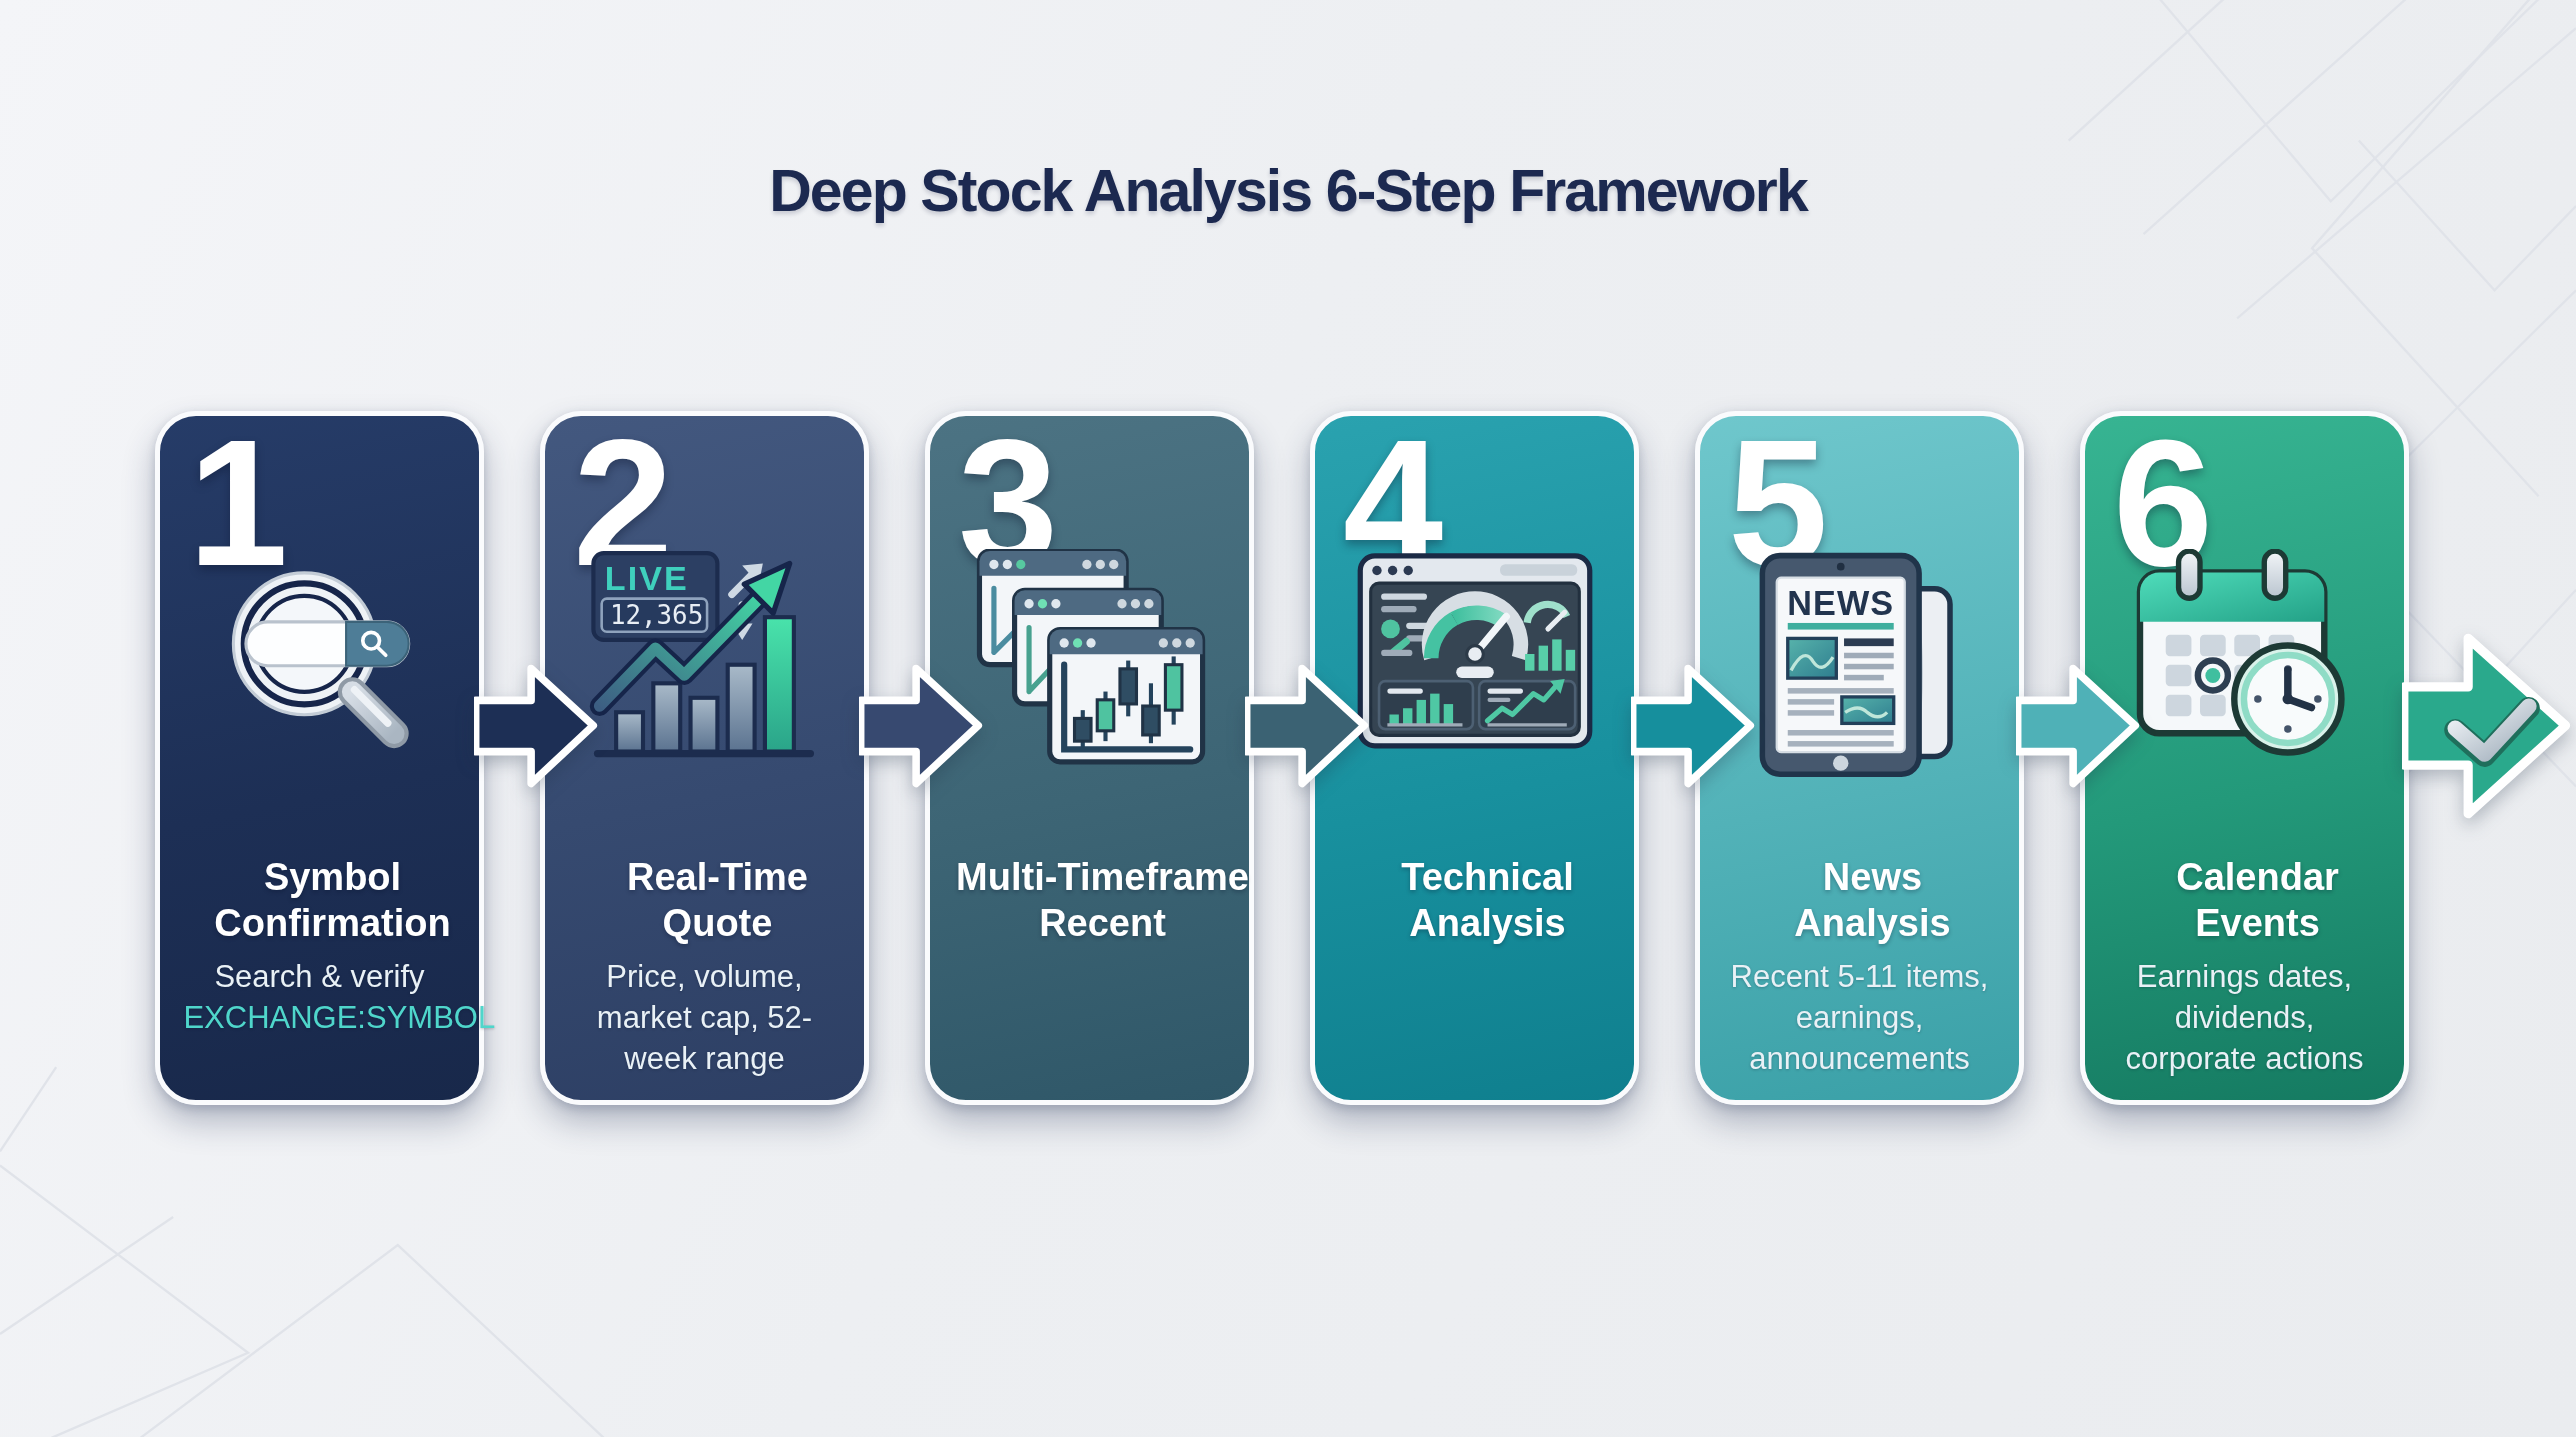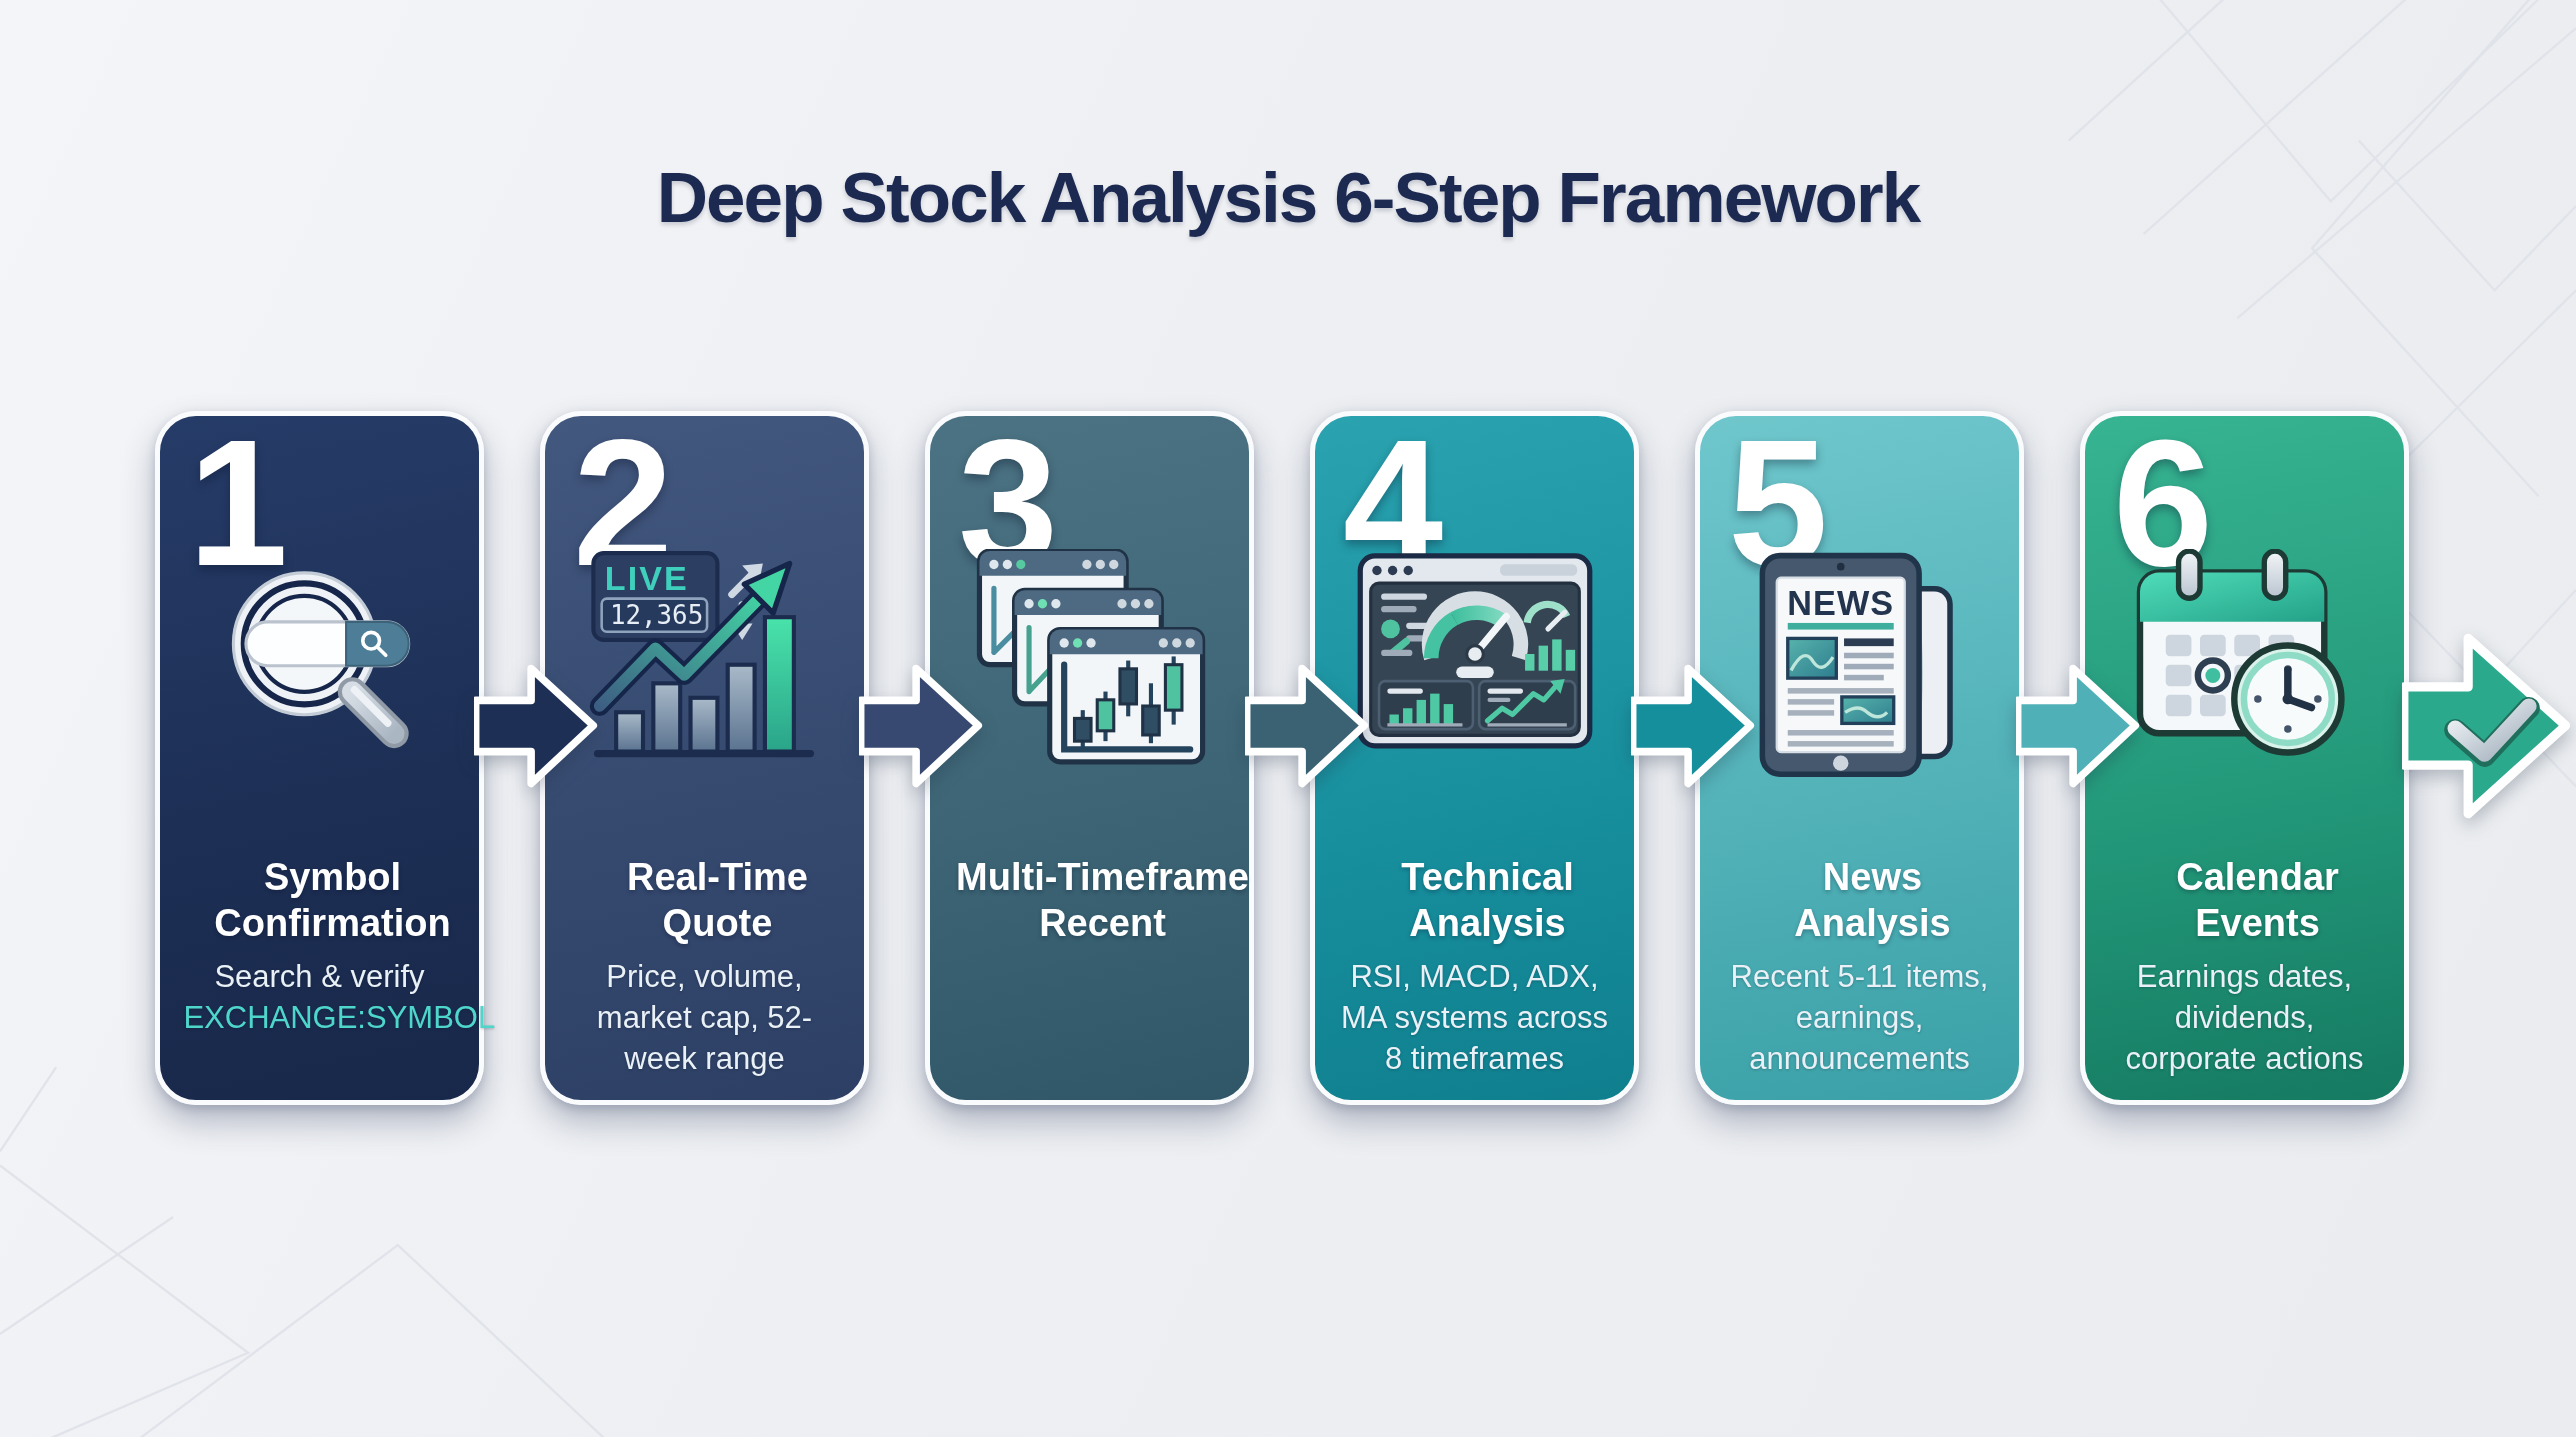--- a/index.html
+++ b/index.html
@@ -4,21 +4,21 @@
 <style>
   html,body{margin:0;padding:0;background:#eef0f3;}
   .canvas{
     position:relative; width:2576px; height:1438px; overflow:hidden;
     background:linear-gradient(115deg,#f4f5f8 0%,#edeff2 45%,#eaecef 100%);
     font-family:"Liberation Sans","DejaVu Sans",sans-serif;
   }
   .bg-pattern{position:absolute;inset:0;z-index:0;}
   .page-title{
     position:absolute; top:157px; left:0; width:100%; text-align:center;
-    font-size:71px; font-weight:800; letter-spacing:-1.9px; color:#1c2950;
+    font-size:59px; font-weight:800; letter-spacing:-1.9px; color:#1c2950;
     text-shadow:0 2.8px 4.7px rgba(20,30,60,.18); z-index:1;
   }
   .cards{position:absolute; left:155px; top:411px; display:flex; gap:56px; z-index:2;}
   .card{
     position:relative; width:329px; height:694px; border-radius:41px;
     border:5.6px solid #fafbfd; box-sizing:border-box;
     box-shadow:0 17px 32px rgba(35,50,85,.30), 0 3.7px 9.4px rgba(35,50,85,.18);
   }
   .card.c1{background:linear-gradient(168deg,#263c68 0%,#1d2f55 55%,#18284a 100%);}
   .card.c2{background:linear-gradient(168deg,#43587f 0%,#364a70 55%,#2d3f64 100%);}
@@ -254,21 +254,20 @@
         <rect x="128" y="142" width="22" height="4" rx="2" fill="#9fabb8"></rect>
         <polyline points="128,164 142,152 152,158 172,138 182,144 196,128" fill="none" stroke="#4fc8a4" stroke-width="5" stroke-linejoin="round" stroke-linecap="round"></polyline>
         <polygon points="188,126 202,124 198,138" fill="#4fc8a4"></polygon>
         <line x1="128" y1="168" x2="204" y2="168" stroke="#9fabb8" stroke-width="3"></line>
       </svg>
     </div>
     <div class="card-title">
       <div>Technical</div>
       <div>Analysis</div>
     </div>
-    <div class="card-desc">RSI, MACD, ADX, MA systems across 8 timeframes</div>
   </div>
 
   <div class="card c5">
     <div class="step-number">5</div>
     <div class="icon-wrap">
       <svg width="221" height="234" viewBox="0 0 200 212">
         <defs>
           <linearGradient id="g5a" x1="0" y1="0" x2="1" y2="1">
             <stop offset="0" stop-color="#57b3ab"></stop>
                 <stop offset="1" stop-color="#2e7d8f"></stop>

